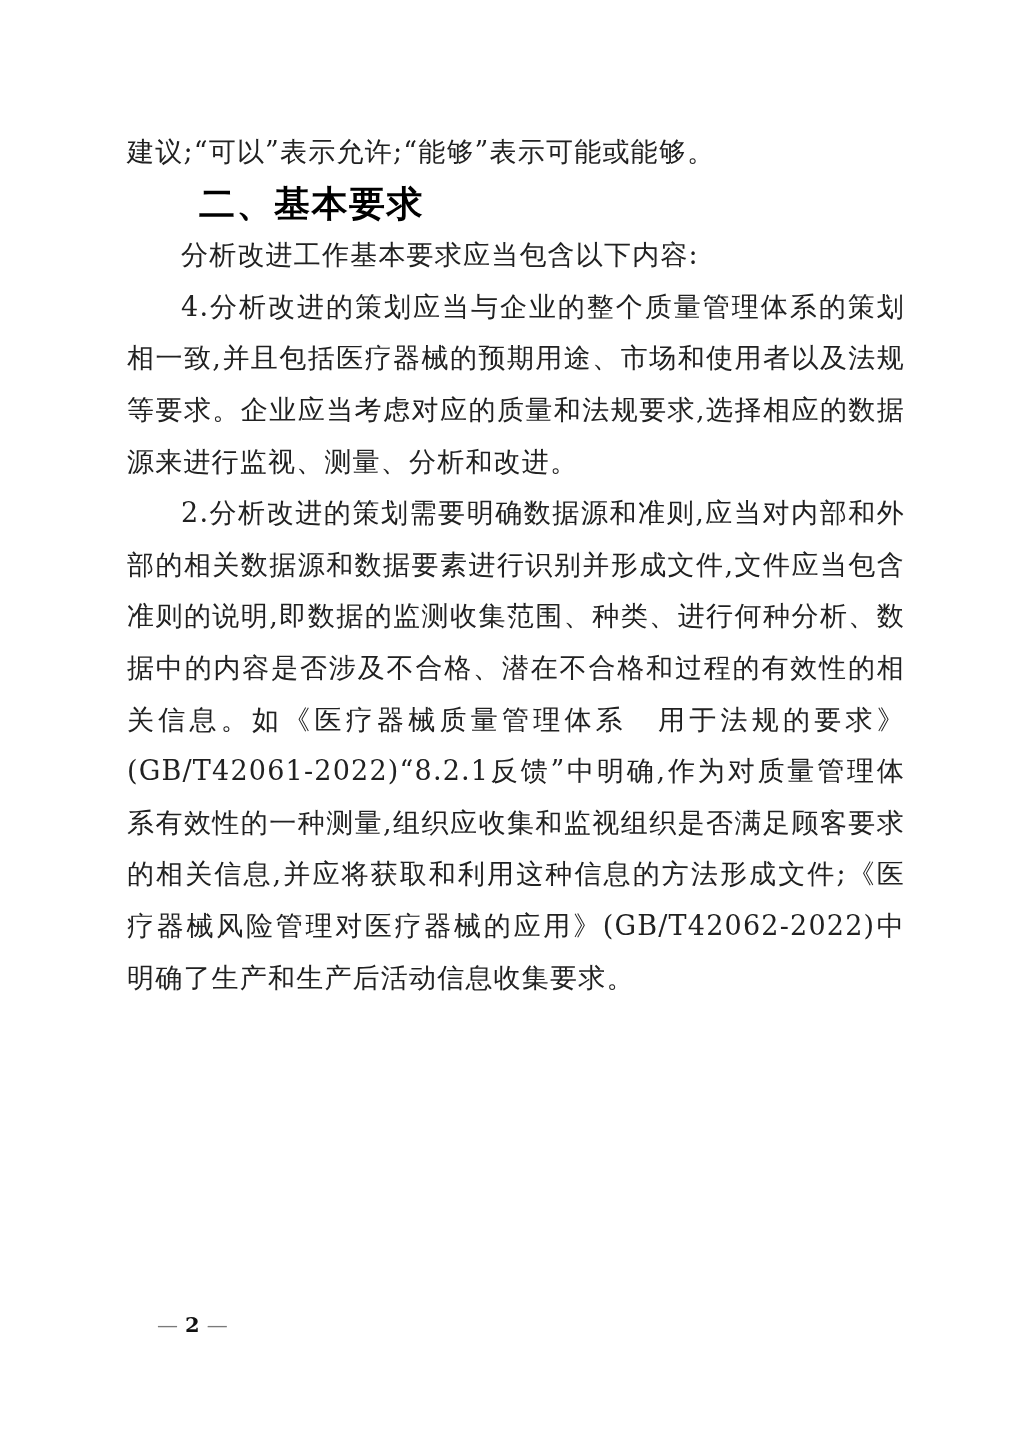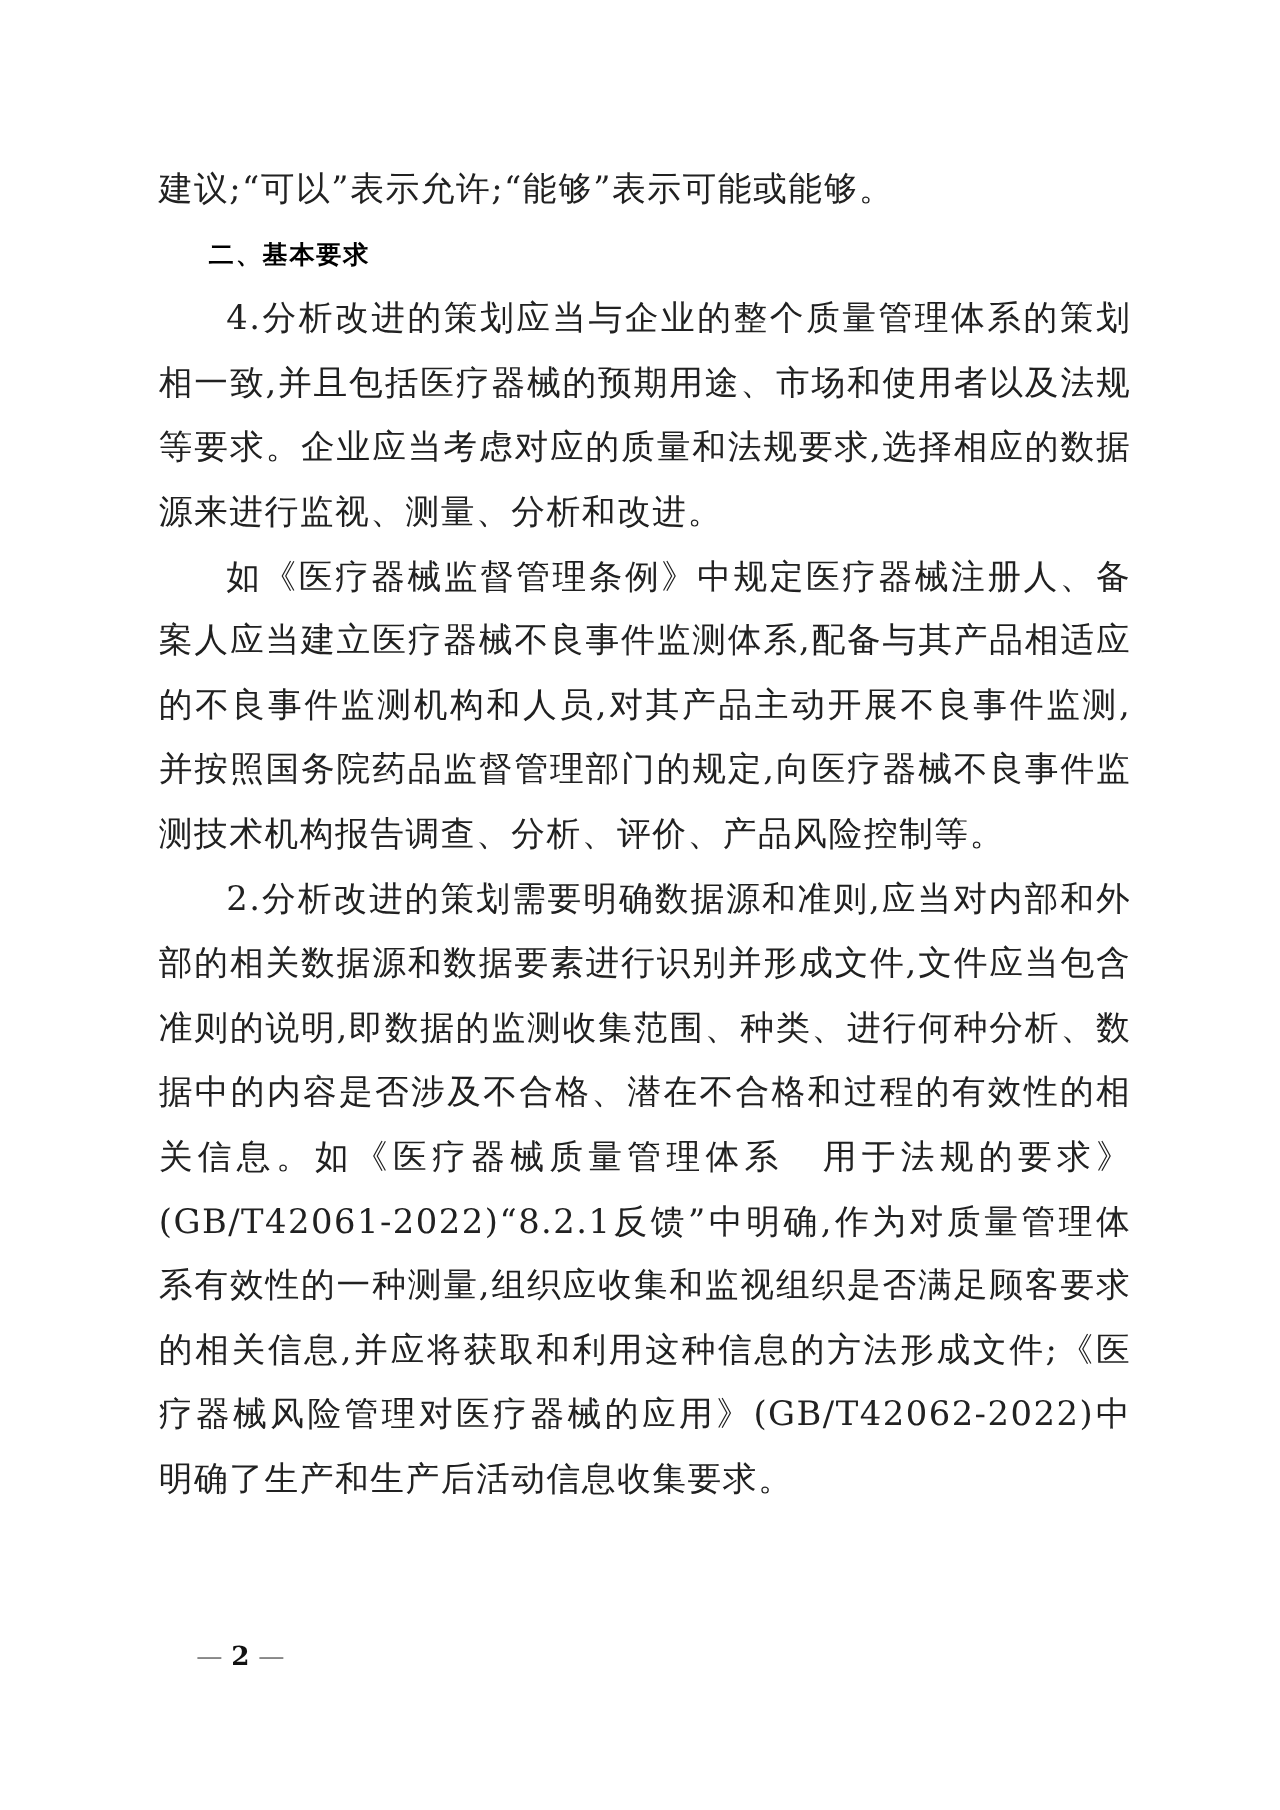--- a/index.html
+++ b/index.html
@@ -35,21 +35,21 @@
   }
   .content p.no-indent {
     text-indent: 0;
   }
   .section-heading {
     margin: 0;
     padding: 0;
     text-indent: 2em;
     font-family: "DejaVu Sans", "Liberation Sans", sans-serif;
     font-weight: 700;
-    font-size: 20px;
+    font-size: 36px;
     line-height: 51.6px;
     color: #000000;
     letter-spacing: 1.5px;
   }
   .footer {
     position: absolute;
     left: 150px;
     top: 1310px;
     font-size: 21px;
     line-height: 30px;
@@ -71,25 +71,25 @@
 <body>
 
 <div class="page">
 
   <div class="content">
 
     <p class="no-indent">建议;“可以”表示允许;“能够”表示可能或能够。</p>
 
     <h2 class="section-heading">二、基本要求</h2>
 
+    <p>分析改进工作基本要求应当包含以下内容:</p>
 
 
     <p>4.分析改进的策划应当与企业的整个质量管理体系的策划相一致,并且包括医疗器械的预期用途、市场和使用者以及法规等要求。企业应当考虑对应的质量和法规要求,选择相应的数据源来进行监视、测量、分析和改进。</p>
 
-    <p>如《医疗器械监督管理条例》中规定医疗器械注册人、备案人应当建立医疗器械不良事件监测体系,配备与其产品相适应的不良事件监测机构和人员,对其产品主动开展不良事件监测,并按照国务院药品监督管理部门的规定,向医疗器械不良事件监测技术机构报告调查、分析、评价、产品风险控制等。</p>
 
     <p>2.分析改进的策划需要明确数据源和准则,应当对内部和外部的相关数据源和数据要素进行识别并形成文件,文件应当包含准则的说明,即数据的监测收集范围、种类、进行何种分析、数据中的内容是否涉及不合格、潜在不合格和过程的有效性的相关信息。如《医疗器械质量管理体系　用于法规的要求》(GB/T42061-2022)“8.2.1反馈”中明确,作为对质量管理体系有效性的一种测量,组织应收集和监视组织是否满足顾客要求的相关信息,并应将获取和利用这种信息的方法形成文件;《医疗器械风险管理对医疗器械的应用》(GB/T42062-2022)中明确了生产和生产后活动信息收集要求。</p>
 
   </div>
 
   <div class="footer">
     <span class="dash">—</span><span class="num">2</span><span class="dash">—</span>
   </div>
 
 </div>

